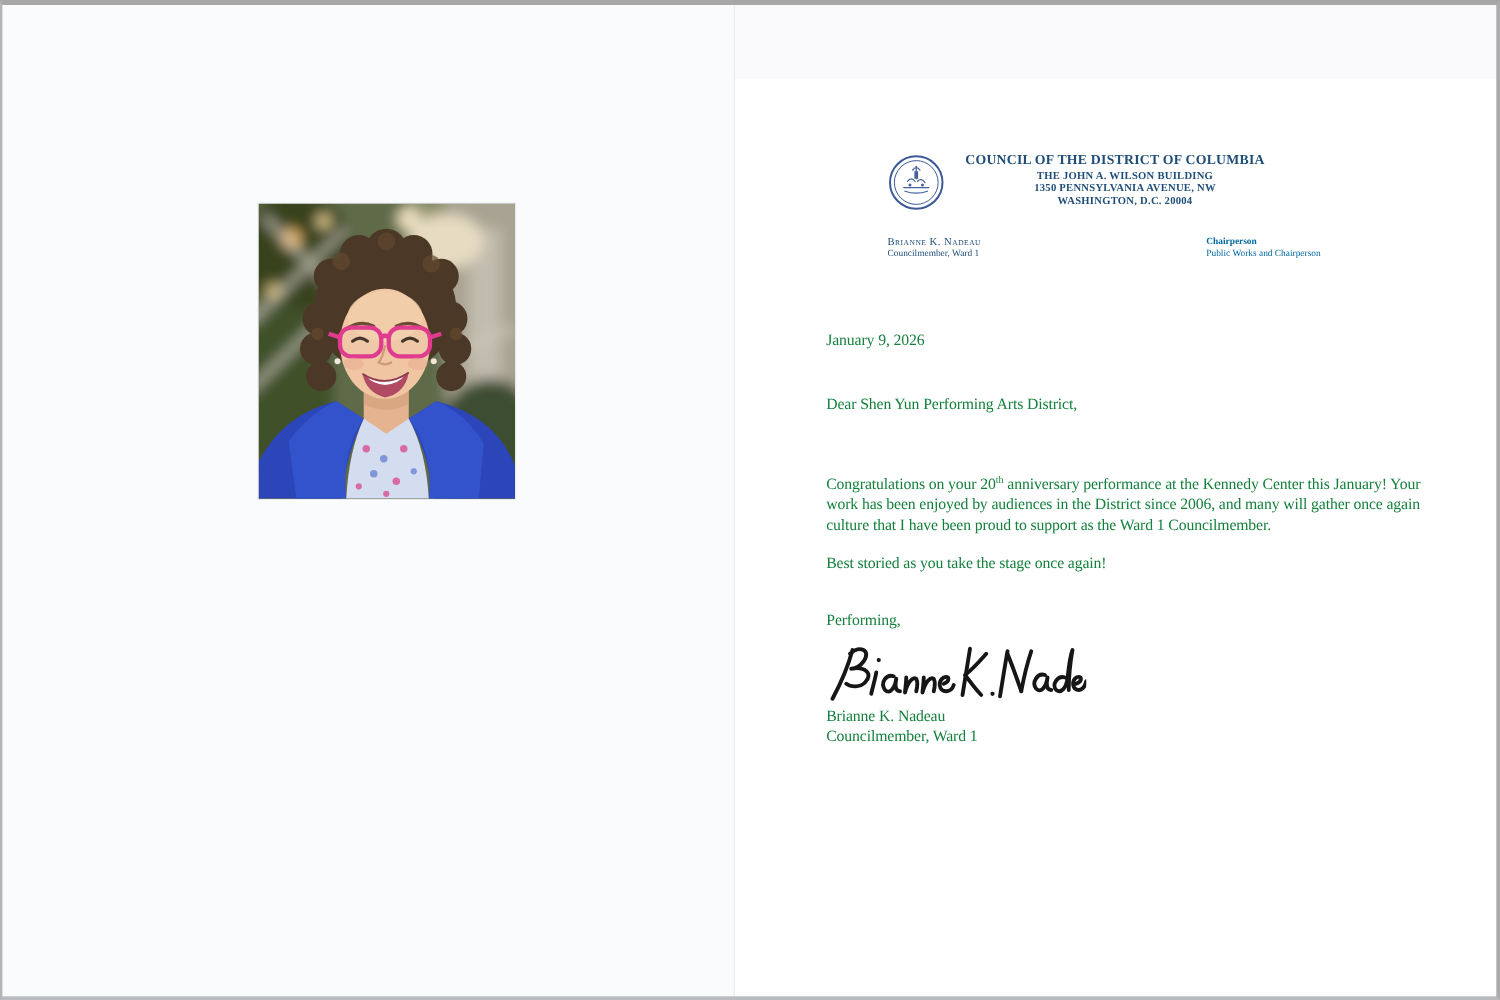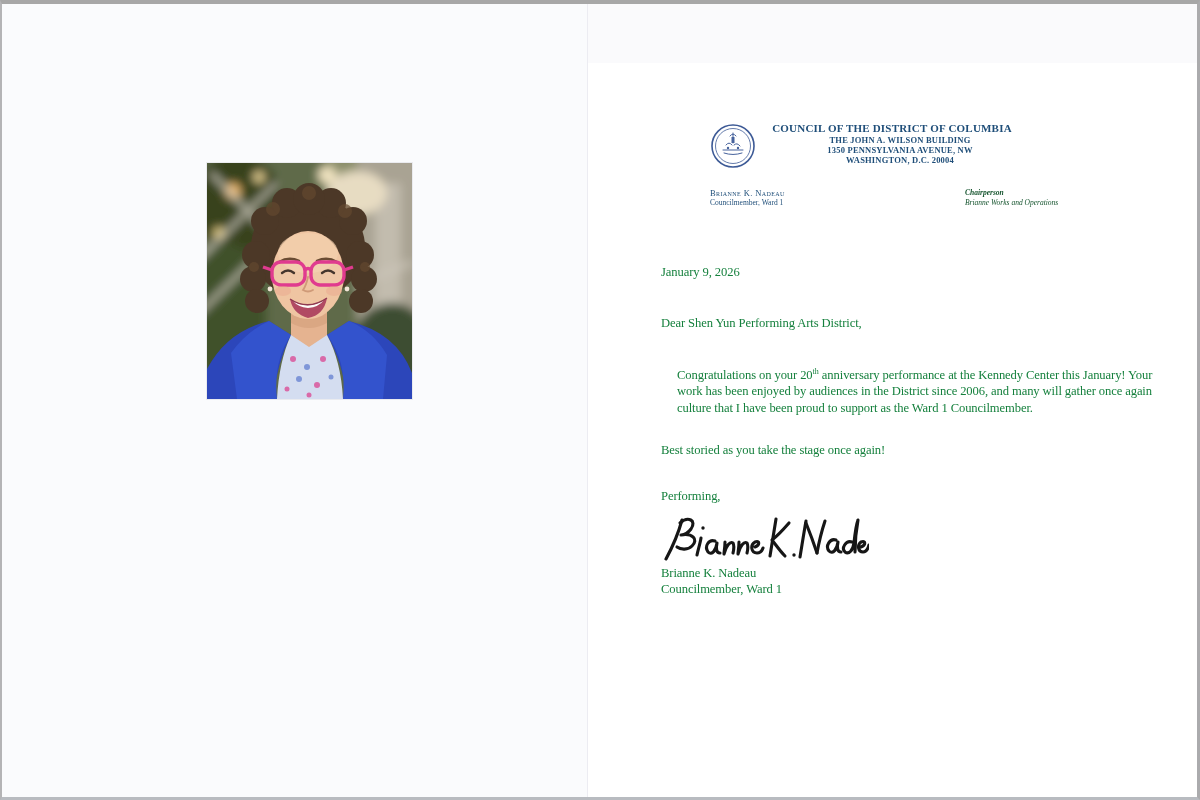--- a/index.html
+++ b/index.html
@@ -30,27 +30,27 @@
   }
   .letter-layer{position:absolute;left:0;top:0;width:609px;height:784px;}
   .abs{position:absolute;}
   .seal{left:122px;top:119px;width:46px;height:46px;}
   .head-block{left:148px;top:117px;width:312px;text-align:center;color:#1f4e79;}
   .head-title{font-size:11px;font-weight:bold;letter-spacing:0.2px;line-height:14px;}
   .head-line{font-size:8.5px;font-weight:bold;letter-spacing:0.2px;line-height:10px;padding-left:16px;}
   .member-block{left:122px;top:184px;color:#1f4e79;}
   .member-name{font-size:8.5px;font-variant:small-caps;letter-spacing:0.4px;line-height:10px;}
   .member-title{font-size:7.5px;line-height:9px;}
-  .chair-block{left:377px;top:184px;color:#14532d;font-style:italic;}
+  .chair-block{left:377px;top:184px;color:#0369a1;}
   .chair-role{font-size:7.5px;font-weight:bold;line-height:10px;}
   .chair-committee{font-size:7.5px;line-height:9px;}
   .body-text{font-size:12.6px;color:#15803d;letter-spacing:-0.1px;white-space:nowrap;line-height:16.2px;}
   .date-line{left:73px;top:260px;}
   .salutation-line{left:73px;top:311px;}
-  .para{left:73px;top:360px;margin-left:16px;}
+  .para{left:73px;top:372px;}
   .para sup{font-size:8px;letter-spacing:0;}
   .closing-line{left:73px;top:438px;}
   .valediction-line{left:73px;top:484px;}
   .signature{left:76px;top:510px;width:205px;height:48px;}
   .signed-block{left:73px;top:561px;}
 </style>
 </head>
 <body>
 
 <div class="screen">
@@ -190,21 +190,21 @@
         <div class="head-line">WASHINGTON, D.C. 20004</div>
       </div>
 
       <div class="abs member-block">
         <div class="member-name">Brianne K. Nadeau</div>
         <div class="member-title">Councilmember, Ward 1</div>
       </div>
 
       <div class="abs chair-block">
         <div class="chair-role">Chairperson</div>
-        <div class="chair-committee">Brianne Works and Operations</div>
+        <div class="chair-committee">Public Works and Chairperson</div>
       </div>
 
       <div class="abs body-text date-line">January 9, 2026</div>
 
       <div class="abs body-text salutation-line">Dear Shen Yun Performing Arts District,</div>
 
       <div class="abs body-text para">
         <div><span>Congratulations on your 20</span><sup>th</sup><span> anniversary performance at the Kennedy Center this January! Your</span></div>
         <div>work has been enjoyed by audiences in the District since 2006, and many will gather once again</div>
         <div>culture that I have been proud to support as the Ward 1 Councilmember.</div>

